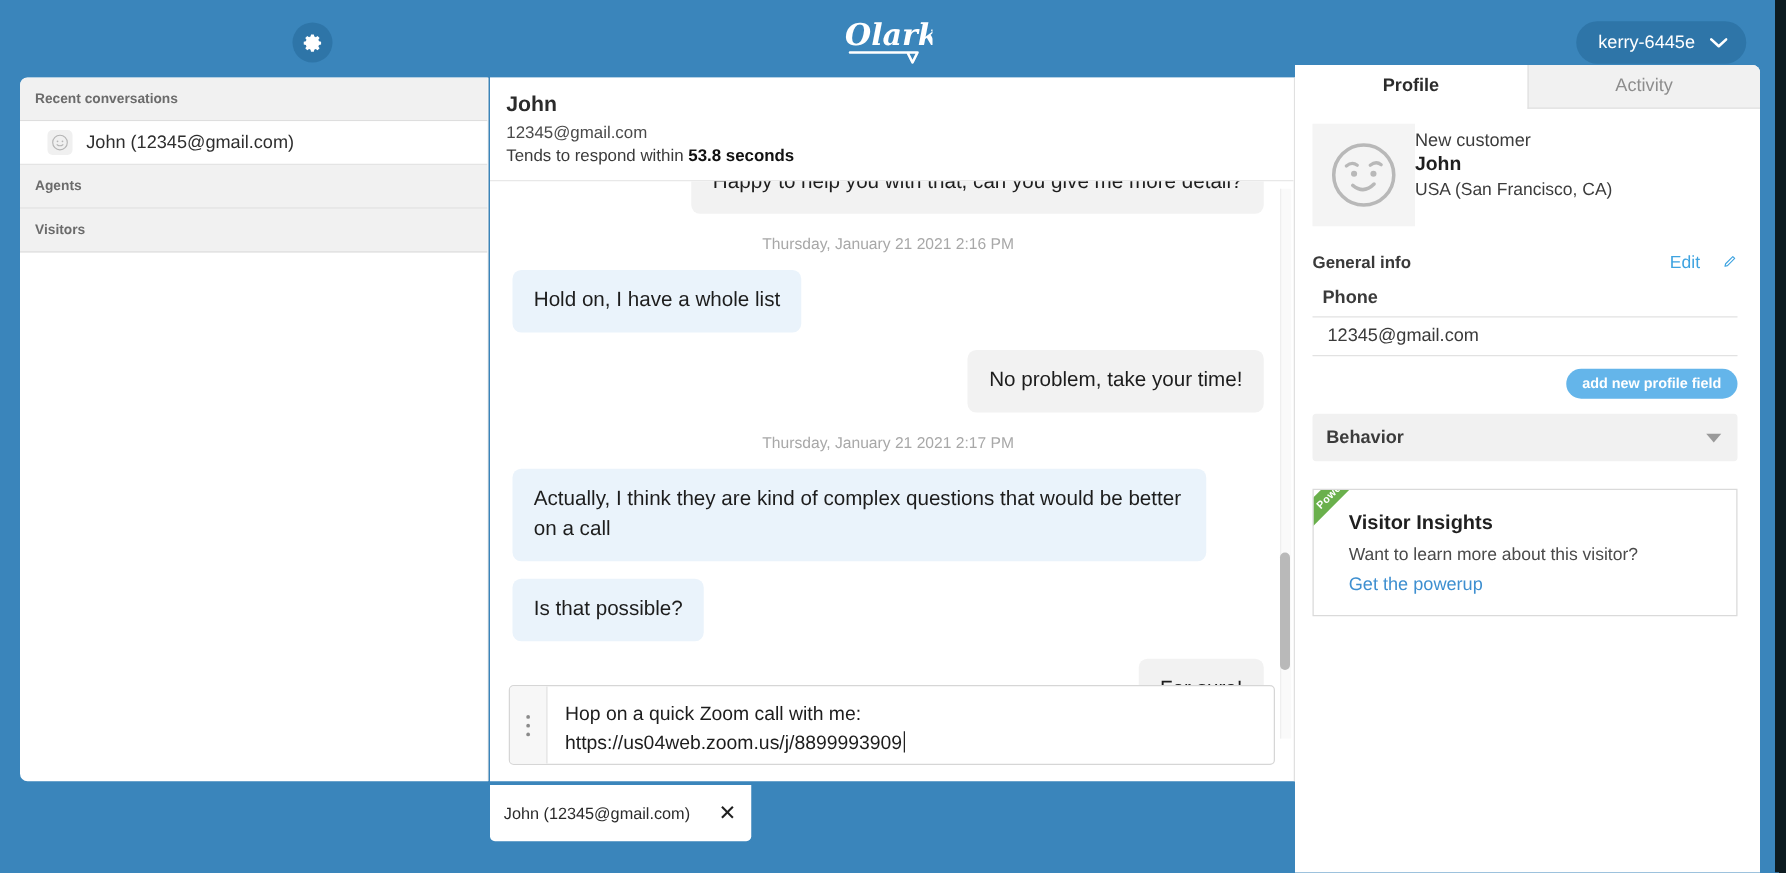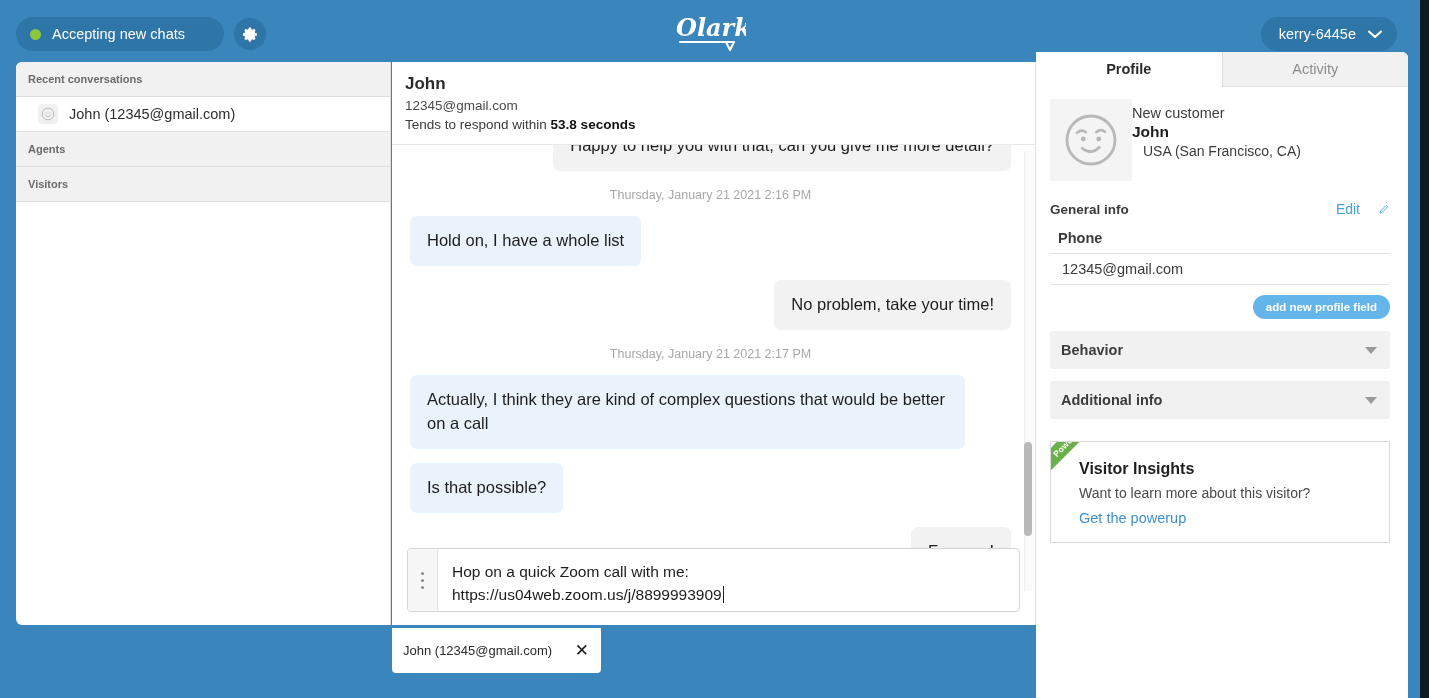--- a/index.html
+++ b/index.html
@@ -152,21 +152,21 @@
 
   .pbody { padding: 12px 18px 0 14px; }
   .pid { display: flex; gap: 0; }
   .big-avatar {
     width: 82px; height: 82px; background: #f4f4f4;
     display: flex; align-items: center; justify-content: center; flex: 0 0 auto;
   }
   .pid .lines { padding-top: 6px; }
   .pid .l1 { font-size: 14.5px; color: #3c3c3c; }
   .pid .l2 { font-size: 15.5px; color: #1f1f1f; font-weight: bold; margin-top: 2px; }
-  .pid .l3 { font-size: 14px; color: #3c3c3c; margin-top: 2px; margin-left: 11px; }
+  .pid .l3 { font-size: 14px; color: #3c3c3c; margin-top: 2px; }
 
   .ginfo-head {
     display: flex; align-items: baseline; justify-content: space-between;
     margin-top: 20px;
   }
   .ginfo-head .t { font-size: 13.5px; font-weight: bold; color: #3a3a3a; }
   .edit-link { font-size: 14px; color: #3ea3e0; cursor: pointer; display: flex; align-items: center; gap: 18px; margin-left: 24px; }
 
   .kvtable { margin-top: 6px; }
   .kvrow { display: flex; }
@@ -220,24 +220,20 @@
     padding: 0 12px 0 11px; cursor: pointer;
   }
   .taskcard .lbl { font-size: 13px; color: #2b2b2b; }
   .taskcard .x { font-size: 17px; color: #1f1f1f; line-height: 1; cursor: pointer; }
 </style>
 </head>
 <body>
 
 <div class="topbar">
 
-  <div class="status-pill">
-    <span class="status-dot"></span>
-    <span>Accepting new chats</span>
-  </div>
 
   <div class="gear-btn">
     <svg width="17" height="17" viewBox="0 0 24 24">
       <path fill="#ffffff" d="M12 8.3a3.7 3.7 0 1 0 0 7.4 3.7 3.7 0 0 0 0-7.4zm0 5.6a1.9 1.9 0 1 1 0-3.8 1.9 1.9 0 0 1 0 3.8z"></path>
       <path fill="#ffffff" d="M21 13.6v-3.2l-2.4-.5a6.9 6.9 0 0 0-.7-1.7l1.4-2-2.3-2.3-2 1.4a6.9 6.9 0 0 0-1.7-.7L12.8 2.2H9.6l-.5 2.4a6.9 6.9 0 0 0-1.7.7l-2-1.4L3.1 6.2l1.4 2a6.9 6.9 0 0 0-.7 1.7l-2.4.5v3.2l2.4.5c.17.6.4 1.17.7 1.7l-1.4 2 2.3 2.3 2-1.4c.53.3 1.1.53 1.7.7l.5 2.4h3.2l.5-2.4c.6-.17 1.17-.4 1.7-.7l2 1.4 2.3-2.3-1.4-2c.3-.53.53-1.1.7-1.7l2.4-.5z"></path>
     </svg>
   </div>
 
   <div class="brand">
     <svg width="72" height="44" viewBox="0 0 72 44">
@@ -380,24 +376,20 @@
 
     <div class="addfield">
       <span>add new profile field</span>
     </div>
 
     <div class="acc">
       <span class="t">Behavior</span>
       <span class="caret-down"></span>
     </div>
 
-    <div class="acc">
-      <span class="t">Additional info</span>
-      <span class="caret-down"></span>
-    </div>
 
     <div class="insights">
       <div class="ribbon">Powerup</div>
       <div class="h">Visitor Insights</div>
       <div class="p">Want to learn more about this visitor?</div>
       <div class="a">Get the powerup</div>
     </div>
   </div>
 </div>
 

